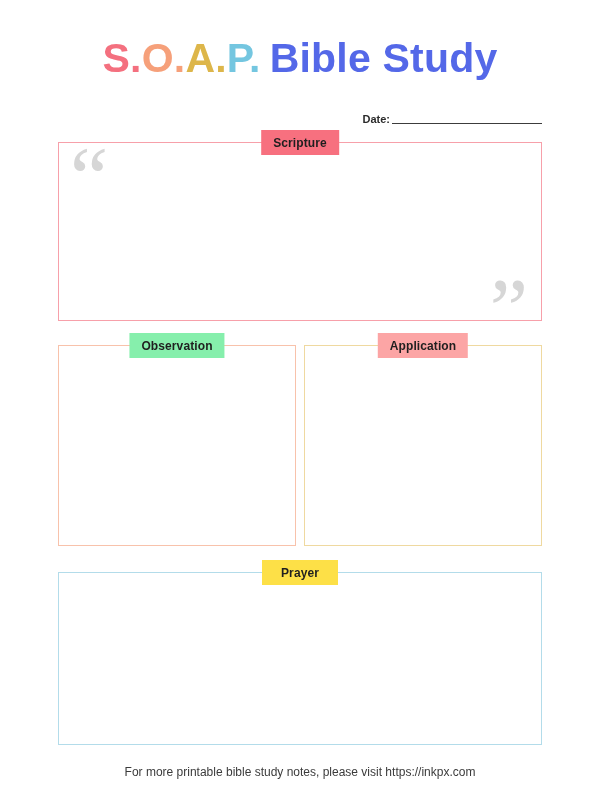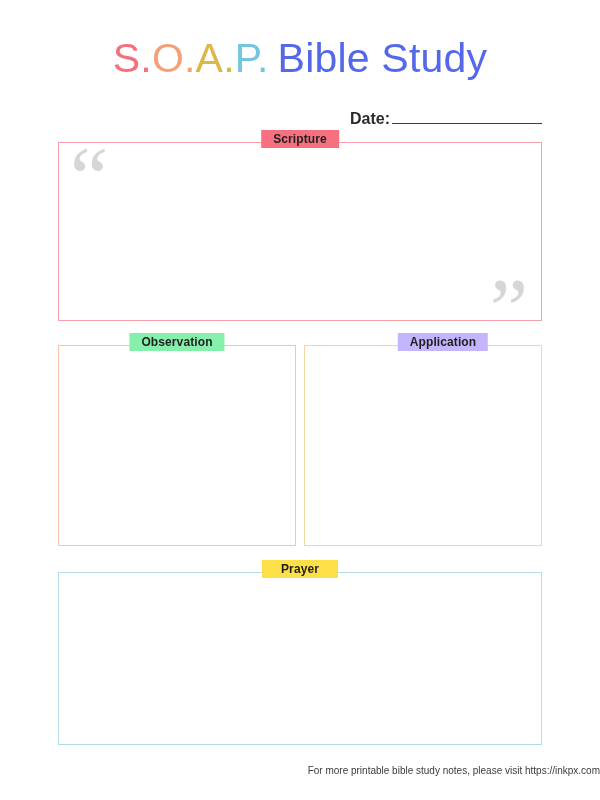--- a/index.html
+++ b/index.html
@@ -18,40 +18,40 @@
   }
 
   
   #page-title {
     position: absolute;
     left: 0;
     top: 38px;
     width: 600px;
     text-align: center;
     font-size: 41px;
-    font-weight: normal;
+    font-weight: bold;
     letter-spacing: 0.2px;
     white-space: nowrap;
     line-height: 1;
   }
   #page-title .t-s  { color: #f4707f; }
   #page-title .t-o  { color: #f6a07a; }
   #page-title .t-a  { color: #ddb64a; }
   #page-title .t-p  { color: #74c6e0; }
   #page-title .t-rest { color: #5468e8; }
   #page-title .sp { display: inline-block; width: 9px; }
 
   
   #date-row {
     position: absolute;
     right: 58px;
     top: 112px;
     display: flex;
     align-items: flex-end;
-    font-size: 16px;
+    font-size: 11px;
     font-weight: bold;
     color: #2b2b2b;
   }
   #date-row .date-label { margin-right: 2px; line-height: 14px; }
   #date-row .date-rule {
     width: 150px;
     height: 0;
     border-bottom: 1.4px solid #3c3c3c;
     margin-bottom: 2px;
   }
@@ -63,21 +63,21 @@
     background: #ffffff;
   }
   .soap-box .box-inner { width: 100%; height: 100%; }
 
   
   .box-badge {
     position: absolute;
     top: -13px;
     left: 50%;
     transform: translateX(-50%);
-    height: 18px;
+    height: 25px;
     min-width: 76px;
     padding: 0 12px;
     box-sizing: border-box;
     display: flex;
     align-items: center;
     justify-content: center;
     font-size: 12px;
     font-weight: bold;
     color: #1f1f1f;
     white-space: nowrap;
@@ -116,40 +116,40 @@
   #observation-badge { background: #86efac; }
 
   
   #application-box {
     left: 304px;
     top: 345px;
     width: 238px;
     height: 201px;
     border: 1.4px solid #efd9a0;
   }
-  #application-badge { background: #c4b5fd; margin-left: 20px; }
+  #application-badge { background: #fca5a5; }
 
   
   #prayer-box {
     left: 58px;
     top: 572px;
     width: 484px;
     height: 173px;
     border: 1.4px solid #b3dcea;
   }
   #prayer-badge { background: #fde047; }
 
   
   #footer-note {
     position: absolute;
     left: 0;
     top: 765px;
     width: 600px;
-    text-align: right;
-    font-size: 10px;
+    text-align: center;
+    font-size: 12px;
     color: #3b3b3b;
   }
 </style>
 </head>
 <body>
 
 <div id="page-title">
   <span class="t-s">S.</span><span class="t-o">O.</span><span class="t-a">A.</span><span class="t-p">P.</span><span class="sp"></span><span class="t-rest">Bible Study</span>
 </div>
 

